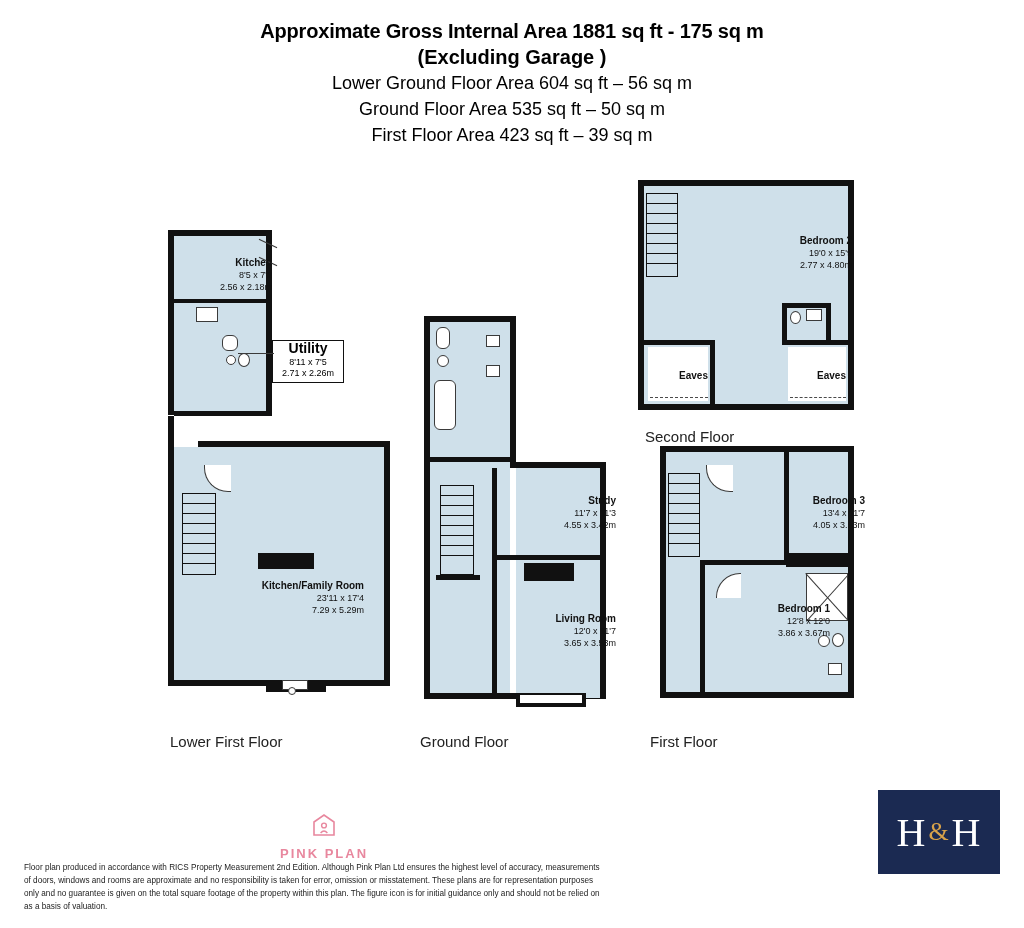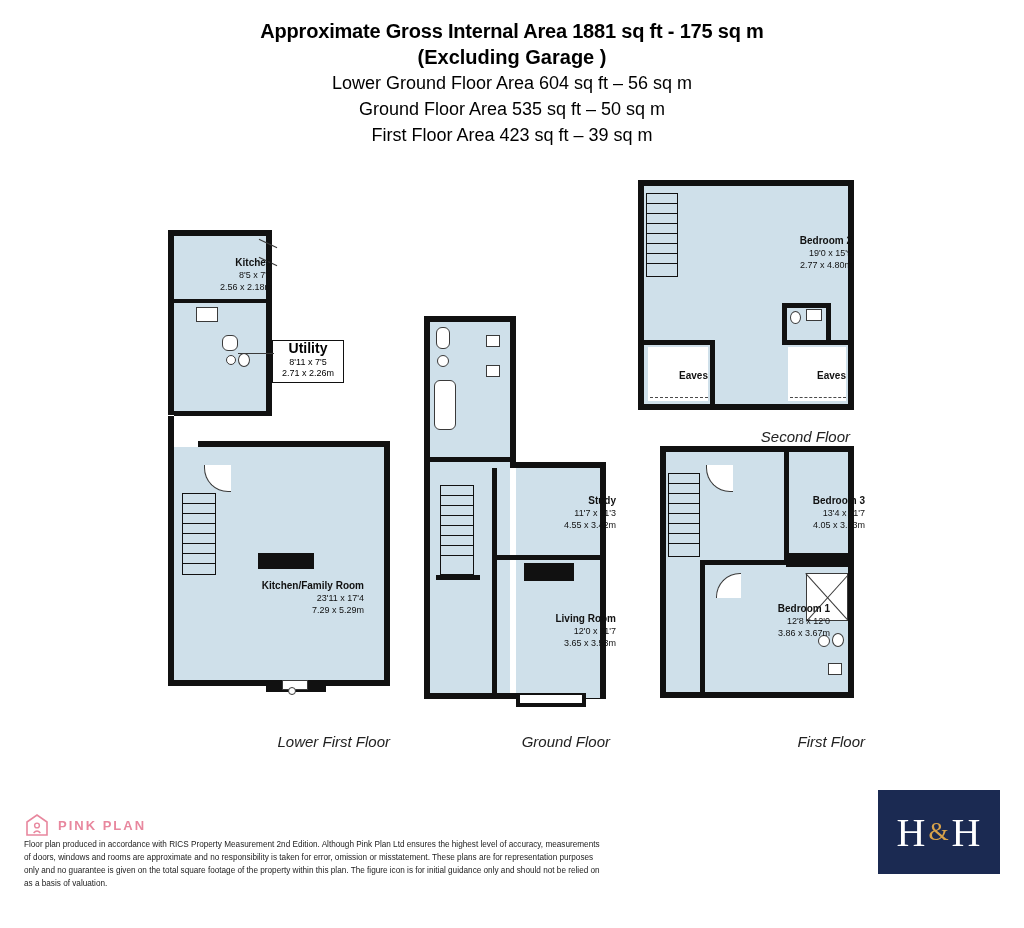--- a/index.html
+++ b/index.html
@@ -8,21 +8,21 @@
     font-family:"Liberation Sans", sans-serif;
     color:#000;position:relative;overflow:hidden;
   }
   .header{text-align:center;padding-top:18px;}
   .header .h1{font-size:20px;font-weight:bold;letter-spacing:-0.2px;line-height:26px;}
   .header .h2{font-size:20px;font-weight:bold;line-height:26px;}
   .header .sub{font-size:18px;line-height:26px;}
 
   .plan-area{position:absolute;left:0;top:175px;width:1024px;height:600px;}
 
-  .floorlabel{position:absolute;font-size:15px;color:#222;text-align:right;font-style:italic;}
+  .floorlabel{position:absolute;font-size:15px;color:#222;text-align:left;}
 
   .wall{position:absolute;background:#111111;}
   .room{position:absolute;background:#cfe0ea;}
   .roomdark{position:absolute;background:#111;}
   .white{position:absolute;background:#ffffff;}
 
   .lbl{position:absolute;text-align:right;font-size:9.5px;line-height:12px;color:#111;}
   .lbl b{font-size:10px;}
   .lbl .n{font-size:9px;}
 
@@ -34,21 +34,21 @@
   .stairbox{position:absolute;border:1px solid #111;box-sizing:border-box;}
 
   .dashed{position:absolute;border-top:1px dashed #4a4a4a;}
 
   .fixture{position:absolute;border:1px solid #3a3a3a;box-sizing:border-box;background:#fff;}
   .fixture.round{border-radius:50%;}
   .fixture.soft{border-radius:6px;}
   .line{position:absolute;background:#3a3a3a;}
 
   .footer{position:absolute;left:24px;top:812px;width:600px;}
-  .brand{display:flex;align-items:center;gap:8px;}
+  .brand{display:flex;align-items:center;gap:8px;flex-direction:column;}
   .brand .name{color:#e8879e;font-size:13px;letter-spacing:2px;font-weight:bold;}
   .disclaimer{font-size:8.2px;line-height:13px;color:#222;width:580px;}
 
   .hh{position:absolute;left:878px;top:790px;width:122px;height:84px;background:#1b2a52;
       color:#fff;display:flex;align-items:center;justify-content:center;}
   .hh span{font-family:"Liberation Serif", serif;font-size:40px;letter-spacing:1px;}
   .hh .amp{color:#d8a24a;font-size:26px;padding:0 2px;}
 </style>
 </head>
 <body>

